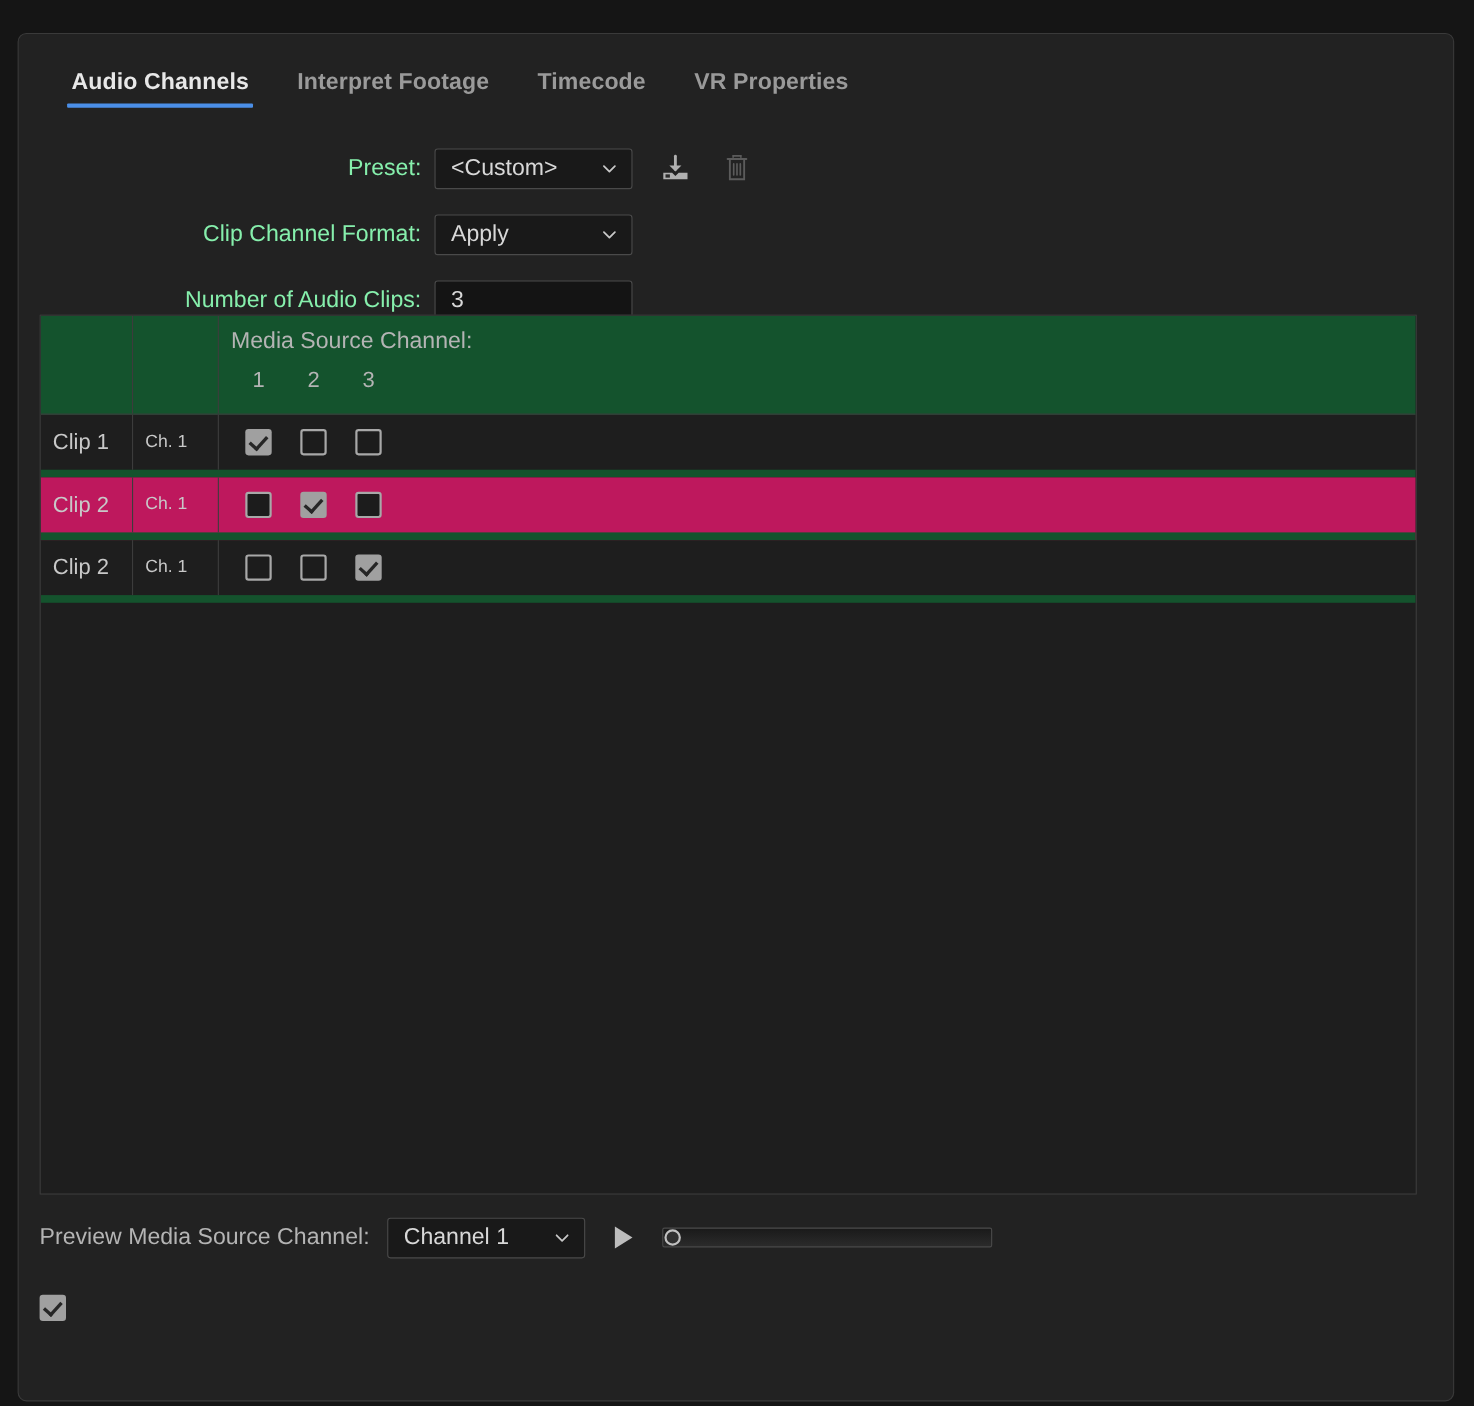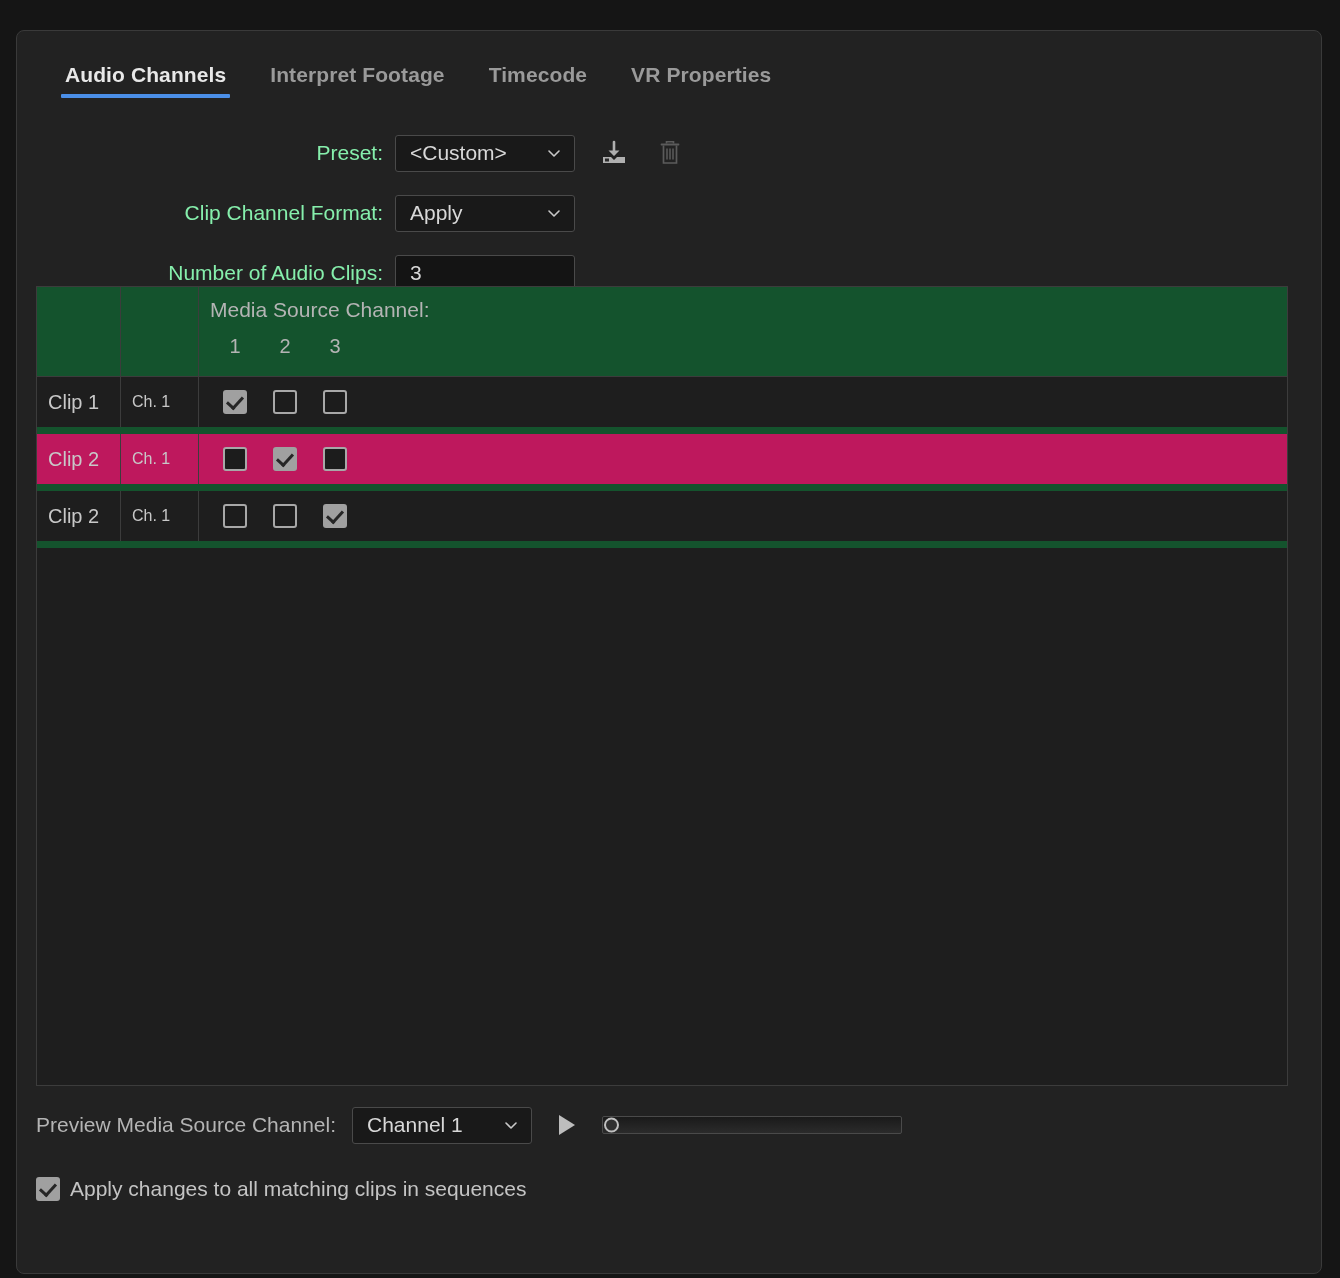--- a/index.html
+++ b/index.html
@@ -461,17 +461,16 @@
           <path d="M3 2 L19 12 L3 22 Z" fill="#bdbdbd"></path>
         </svg>
       </div>
       <div class="slider">
         <div class="slider-handle"></div>
       </div>
     </div>
 
     <div class="apply-row">
       <div class="cbox on"></div>
-      <div class="apply-label">Apply changes to all matching clips in sequences</div>
     </div>
   </div>
 
 </div>
 
 </body></html>

